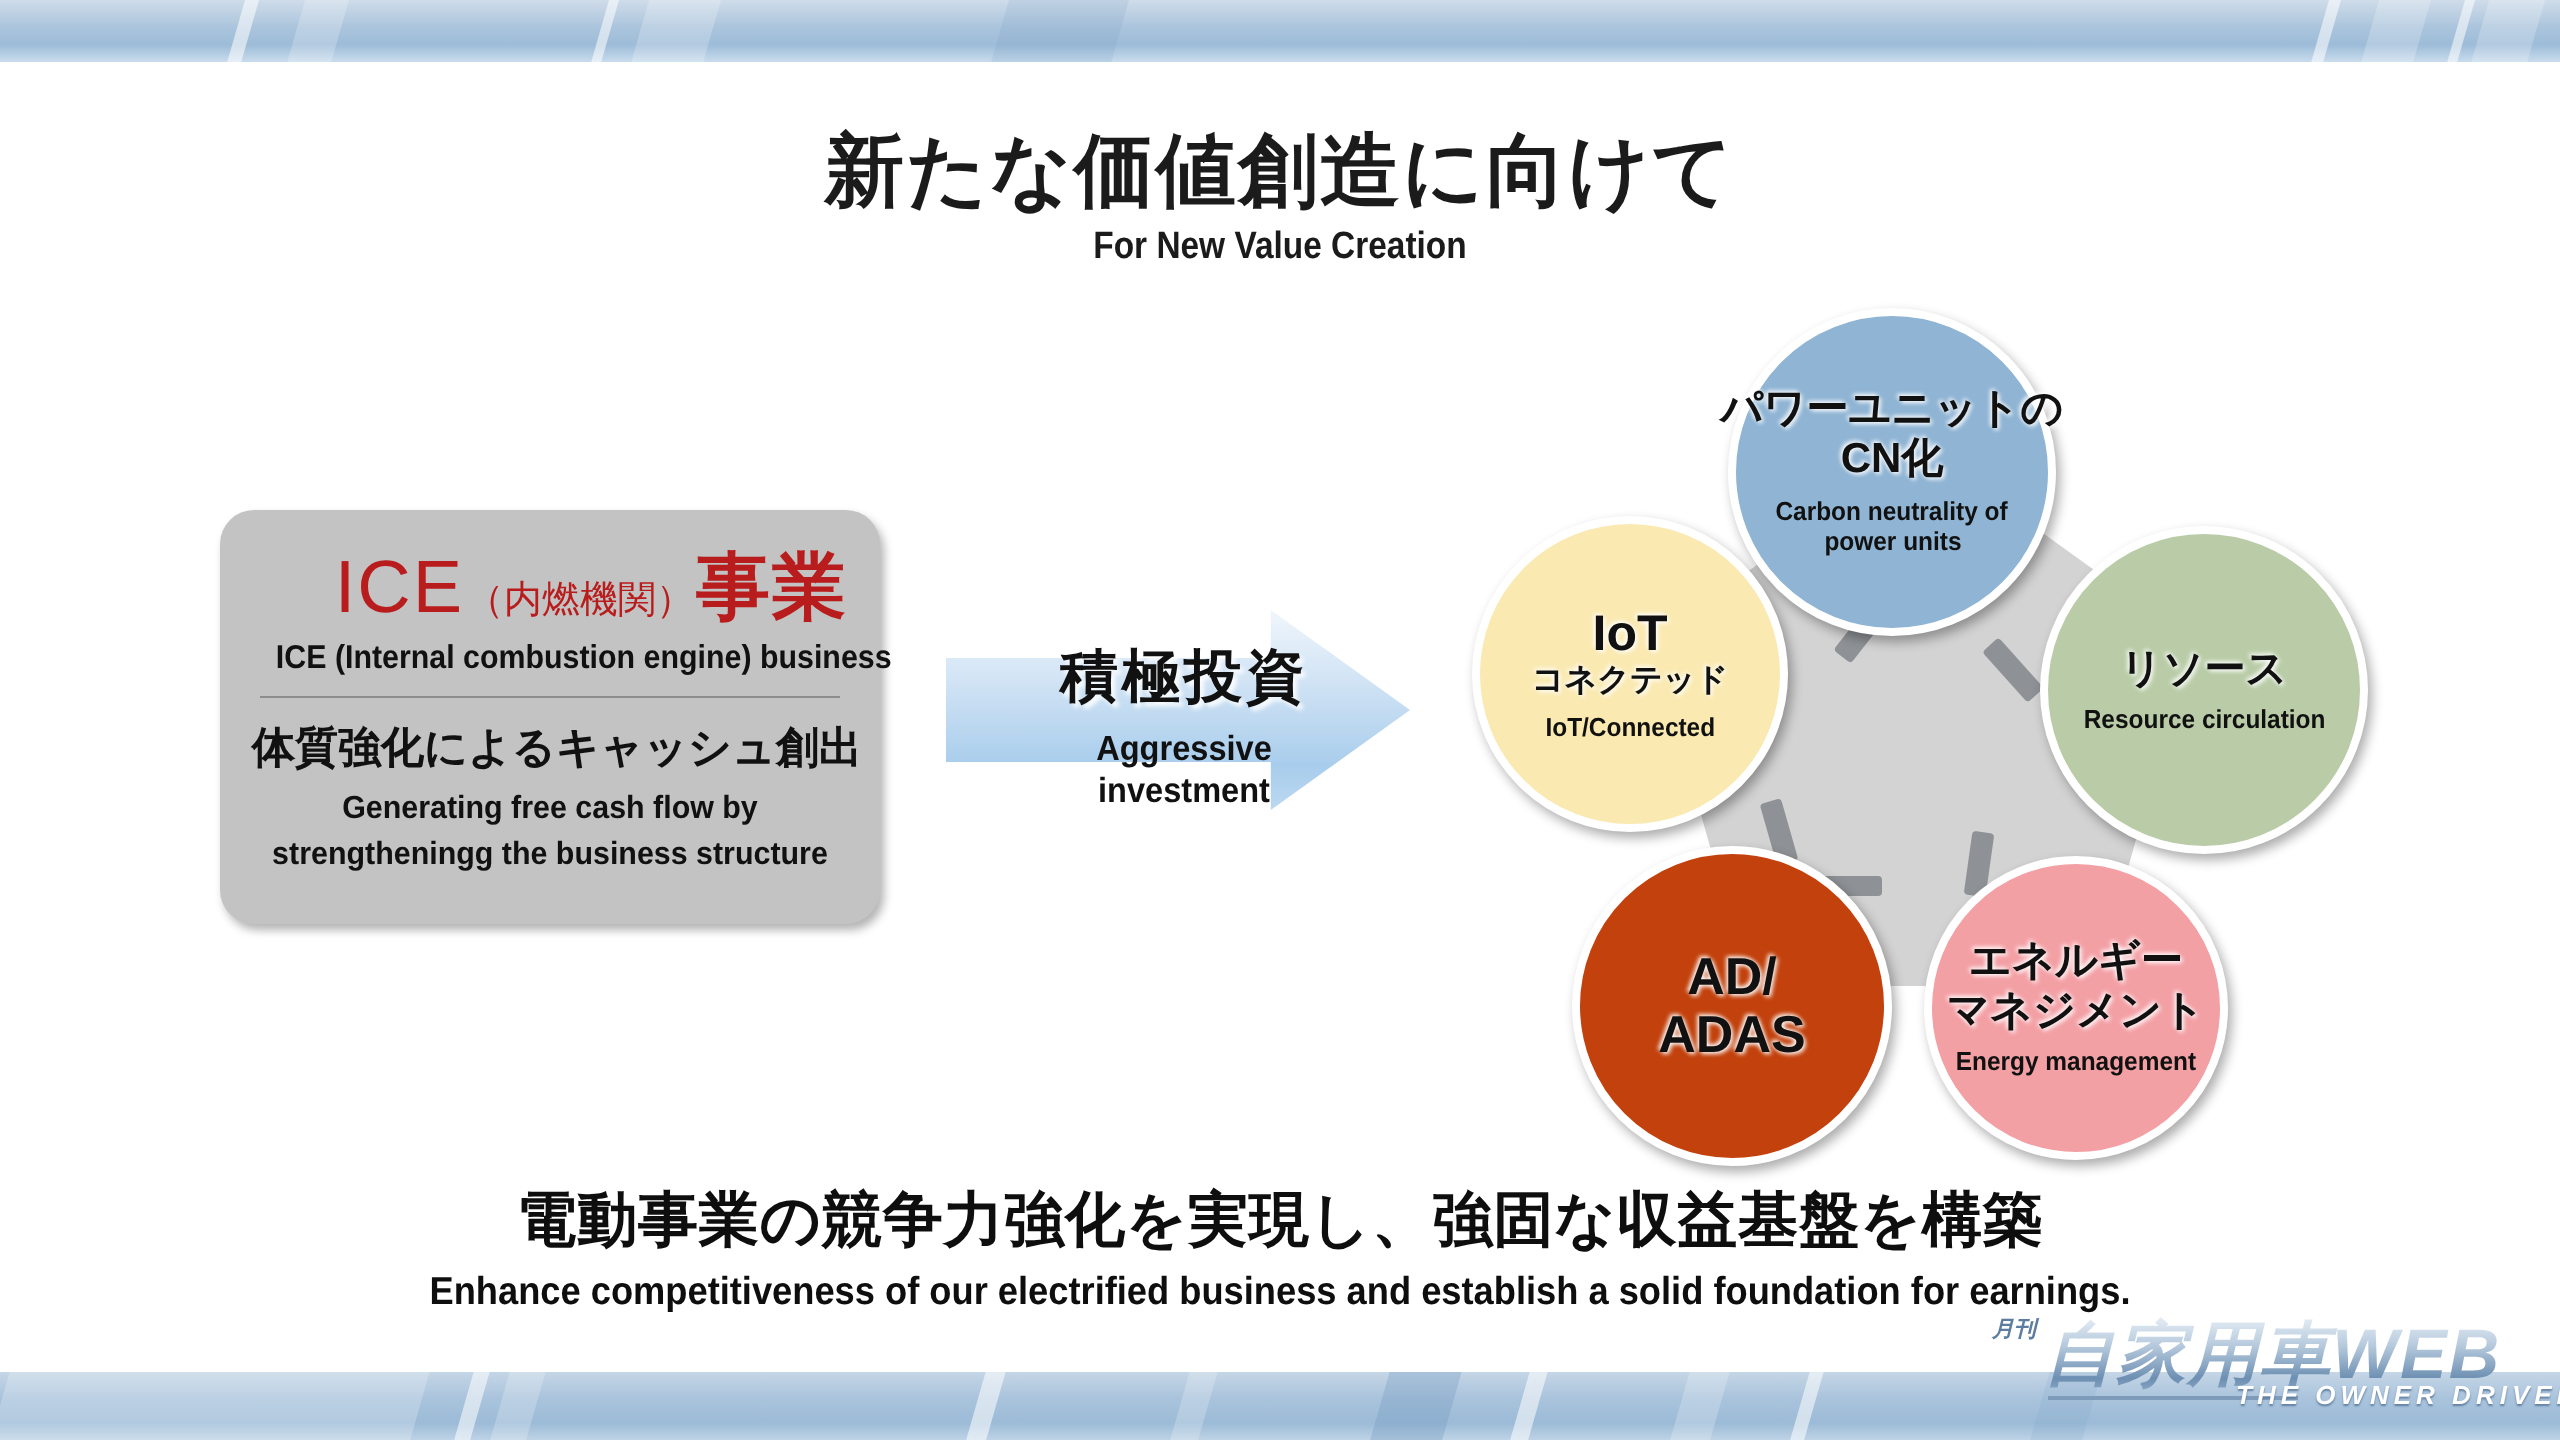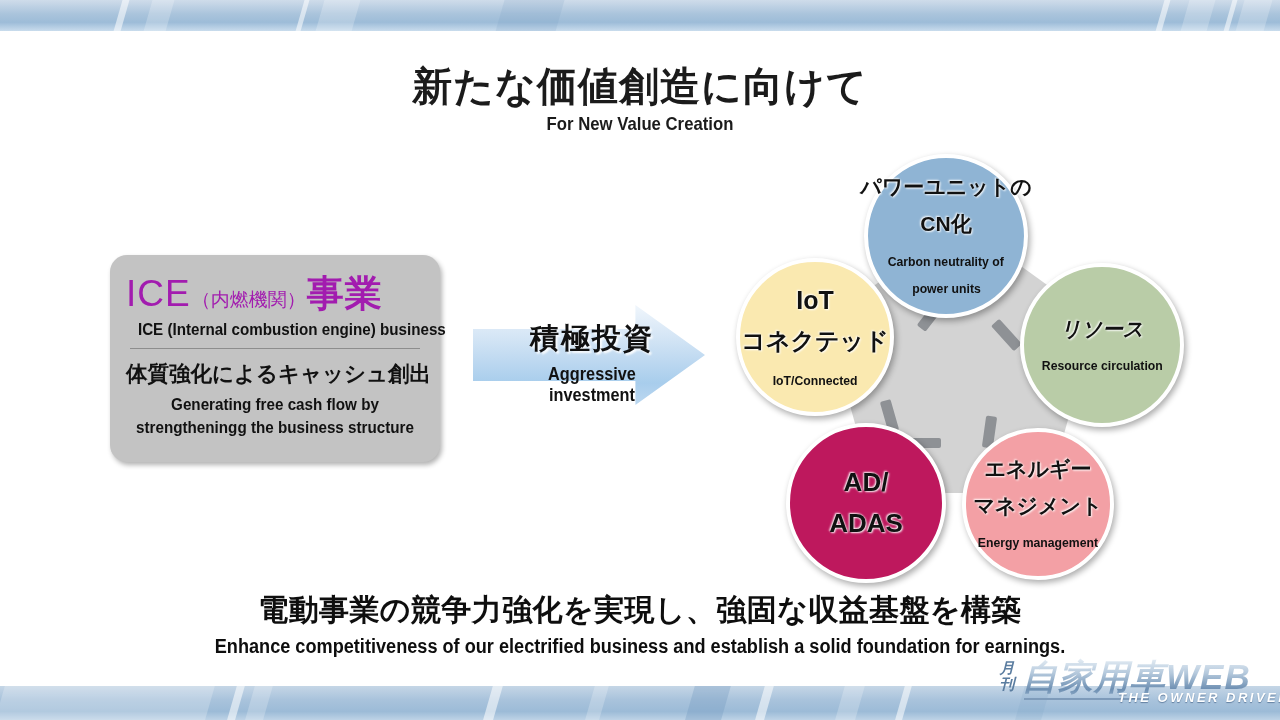--- a/index.html
+++ b/index.html
@@ -85,23 +85,23 @@
     background: #c3c3c3;
     border-radius: 17px;
     box-shadow: 2px 3px 5px rgba(0,0,0,0.30);
     box-sizing: border-box;
     padding: 14px 16px 10px 16px;
     text-align: center;
   }
   #ice-row1 {
     display: flex;
     align-items: baseline;
-    justify-content: flex-start;
-    white-space: nowrap;
-    color: #a21caf;
+    justify-content: flex-end;
+    white-space: nowrap;
+    color: #b91c1c;
   }
   #ice-abbr {
     font-size: 37px;
     font-weight: 400;
     letter-spacing: 1px;
   }
   #ice-paren {
     font-size: 19px;
     font-weight: 500;
     padding: 0 1px;
@@ -218,24 +218,23 @@
     position: absolute;
     border-radius: 50%;
     border: 4px solid #ffffff;
     box-sizing: border-box;
     box-shadow: 2px 3px 6px rgba(0,0,0,0.33);
     display: flex;
     flex-direction: column;
     align-items: center;
     justify-content: center;
     text-align: center;
-    gap: 12px;
   }
   .node-ja {
-    font-size: 24px;
+    font-size: 16px;
     font-weight: 700;
     color: #111;
     line-height: 1.18;
     letter-spacing: 0px;
     text-shadow: 1px 1px 2px rgba(255,255,255,0.95), -1px -1px 2px rgba(255,255,255,0.95);
     white-space: nowrap;
   }
   .node-en {
     font-size: 13px;
     font-weight: 700;
@@ -244,24 +243,24 @@
     margin-top: 5px;
     transform: scaleX(0.94);
     white-space: nowrap;
   }
   .node.big .node-ja { font-size: 26px; line-height: 1.1; }
 
   
   #node-cn    { left: 146px; top: 6px;   width: 164px; height: 164px; background: #8fb4d4; }
   #node-res   { left: 302px; top: 115px; width: 164px; height: 164px; background: #b9cca7; }
   #node-energy{ left: 244px; top: 280px; width: 152px; height: 152px; background: #f3a0a5; }
-  #node-adas  { left: 68px;  top: 275px; width: 160px; height: 160px; background: #be185d; }
+  #node-adas  { left: 68px;  top: 275px; width: 160px; height: 160px; background: #c2410c; }
   #node-iot   { left: 18px;  top: 110px; width: 158px; height: 158px; background: #fae9b0; }
 
-  #node-res .node-ja { font-size: 20.5px; font-style: italic; }
+  #node-res .node-ja { font-size: 20.5px; }
   #node-energy .node-ja { font-size: 21px; }
   #node-cn .node-ja { font-size: 21px; }
 
   
   #footer-block {
     position: absolute;
     top: 590px;
     left: 0;
     width: 1280px;
     text-align: center;
@@ -285,21 +284,21 @@
     position: absolute;
     left: 990px;
     top: 654px;
     width: 286px;
     height: 56px;
   }
   #logo-gekkan {
     position: absolute;
     left: 6px;
     top: 6px;
-    font-size: 15px;
+    font-size: 11px;
     font-weight: 700;
     line-height: 1.05;
     color: #5b7da0;
     letter-spacing: 0;
     font-style: italic;
     text-align: center;
     width: 22px;
   }
   #logo-main {
     position: absolute;

